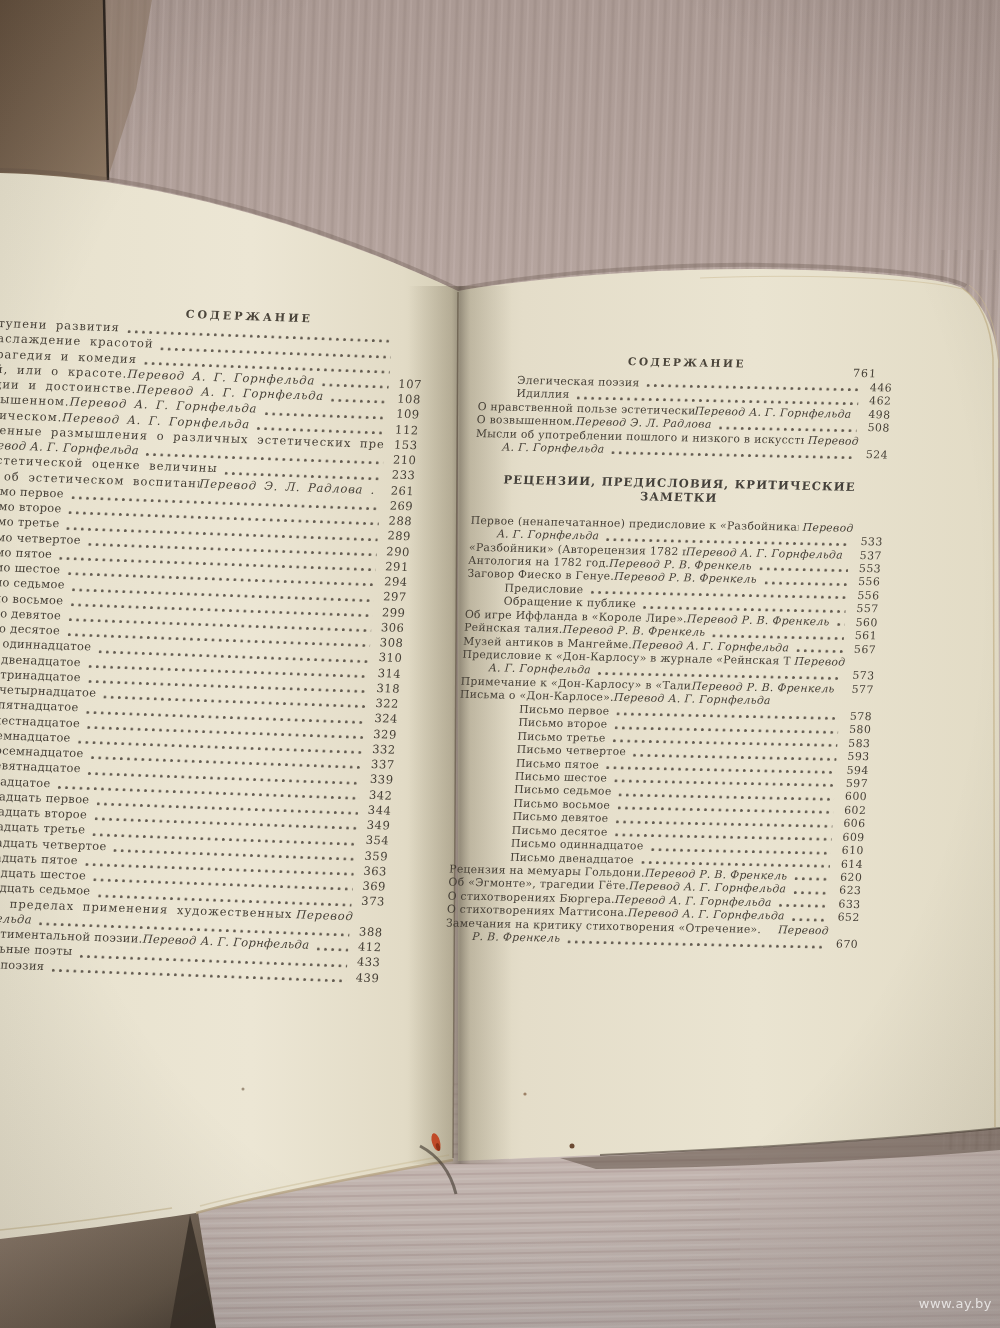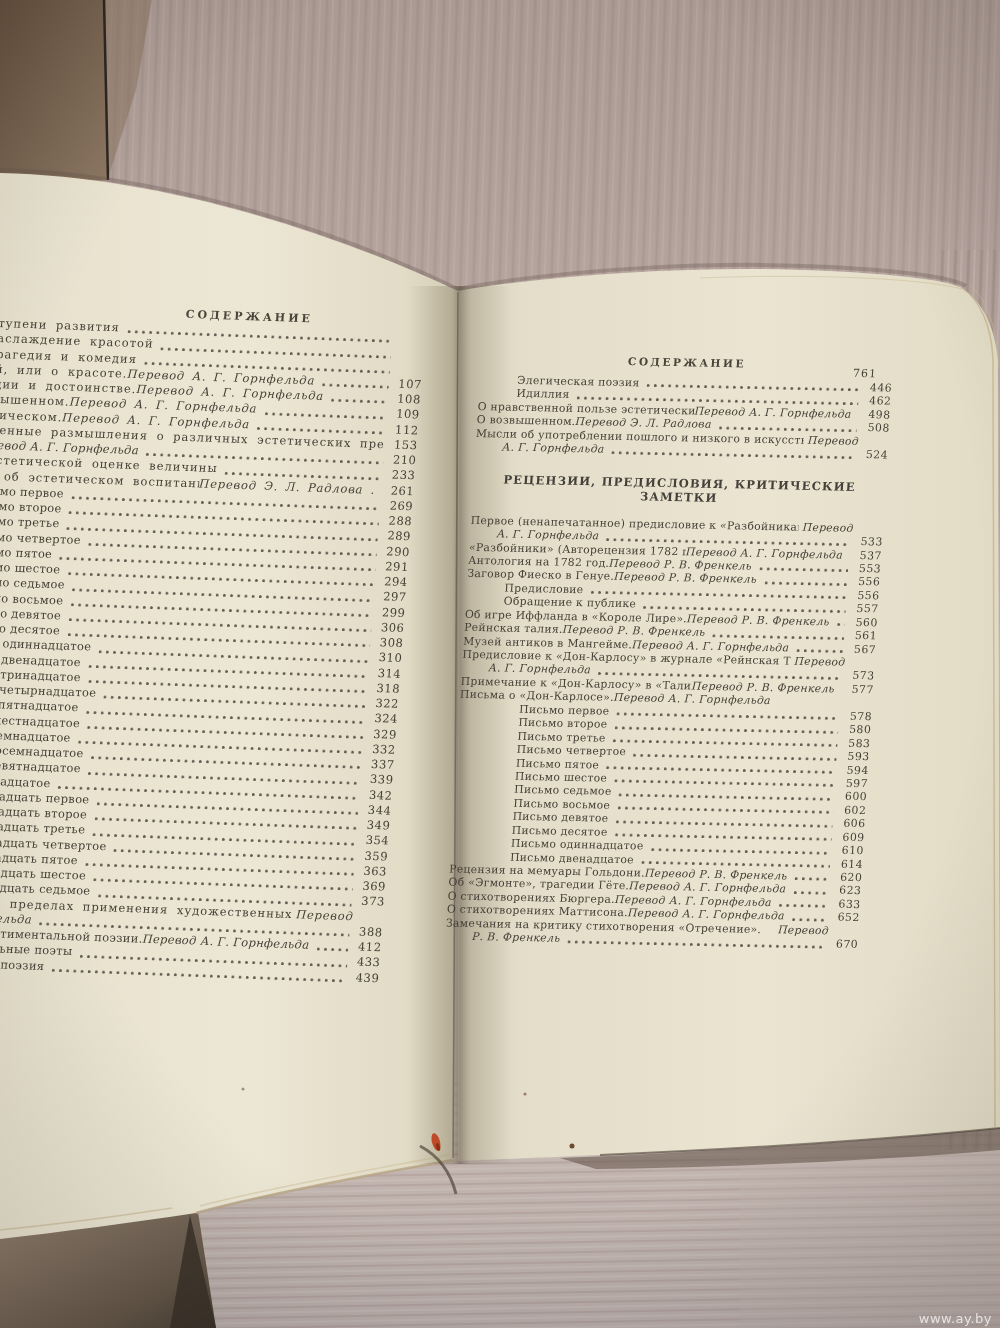--- a/index.html
+++ b/index.html
@@ -33,21 +33,21 @@
   .trow .it{font-style:italic;letter-spacing:.3px;flex-shrink:0;}
   .trow.wide .it{letter-spacing:.8px;word-spacing:3px;}
   .trow .fill{flex:1 1 0;min-width:4px;}
   .trow .dots{flex:1 1 0;min-width:0;align-self:flex-end;height:11px;margin:0 3px 0 6px;
       background-image:radial-gradient(circle at 3px 7px, rgba(74,66,56,.85) 1.05px, rgba(74,66,56,0) 1.7px);
       background-size:7.2px 11px;background-repeat:repeat-x;}
   .trow .num{width:30px;text-align:right;flex-shrink:0;letter-spacing:.5px;}
   .ind{flex-shrink:0;}
   .i1{width:27px}.i2{width:38px}.i3{width:60px}
 
-  .watermark{position:absolute;right:8px;bottom:2px;
+  .watermark{position:absolute;right:8px;bottom:17px;
       font-family:"DejaVu Sans","Liberation Sans",sans-serif;
       font-size:13px;letter-spacing:.5px;color:rgba(255,255,255,.72);margin-left:44px;}
 </style>
 </head>
 <body>
 
 <div class="photo">
 
   <svg width="1000" height="1328" viewBox="0 0 1000 1328" aria-hidden="true">
     <defs>

